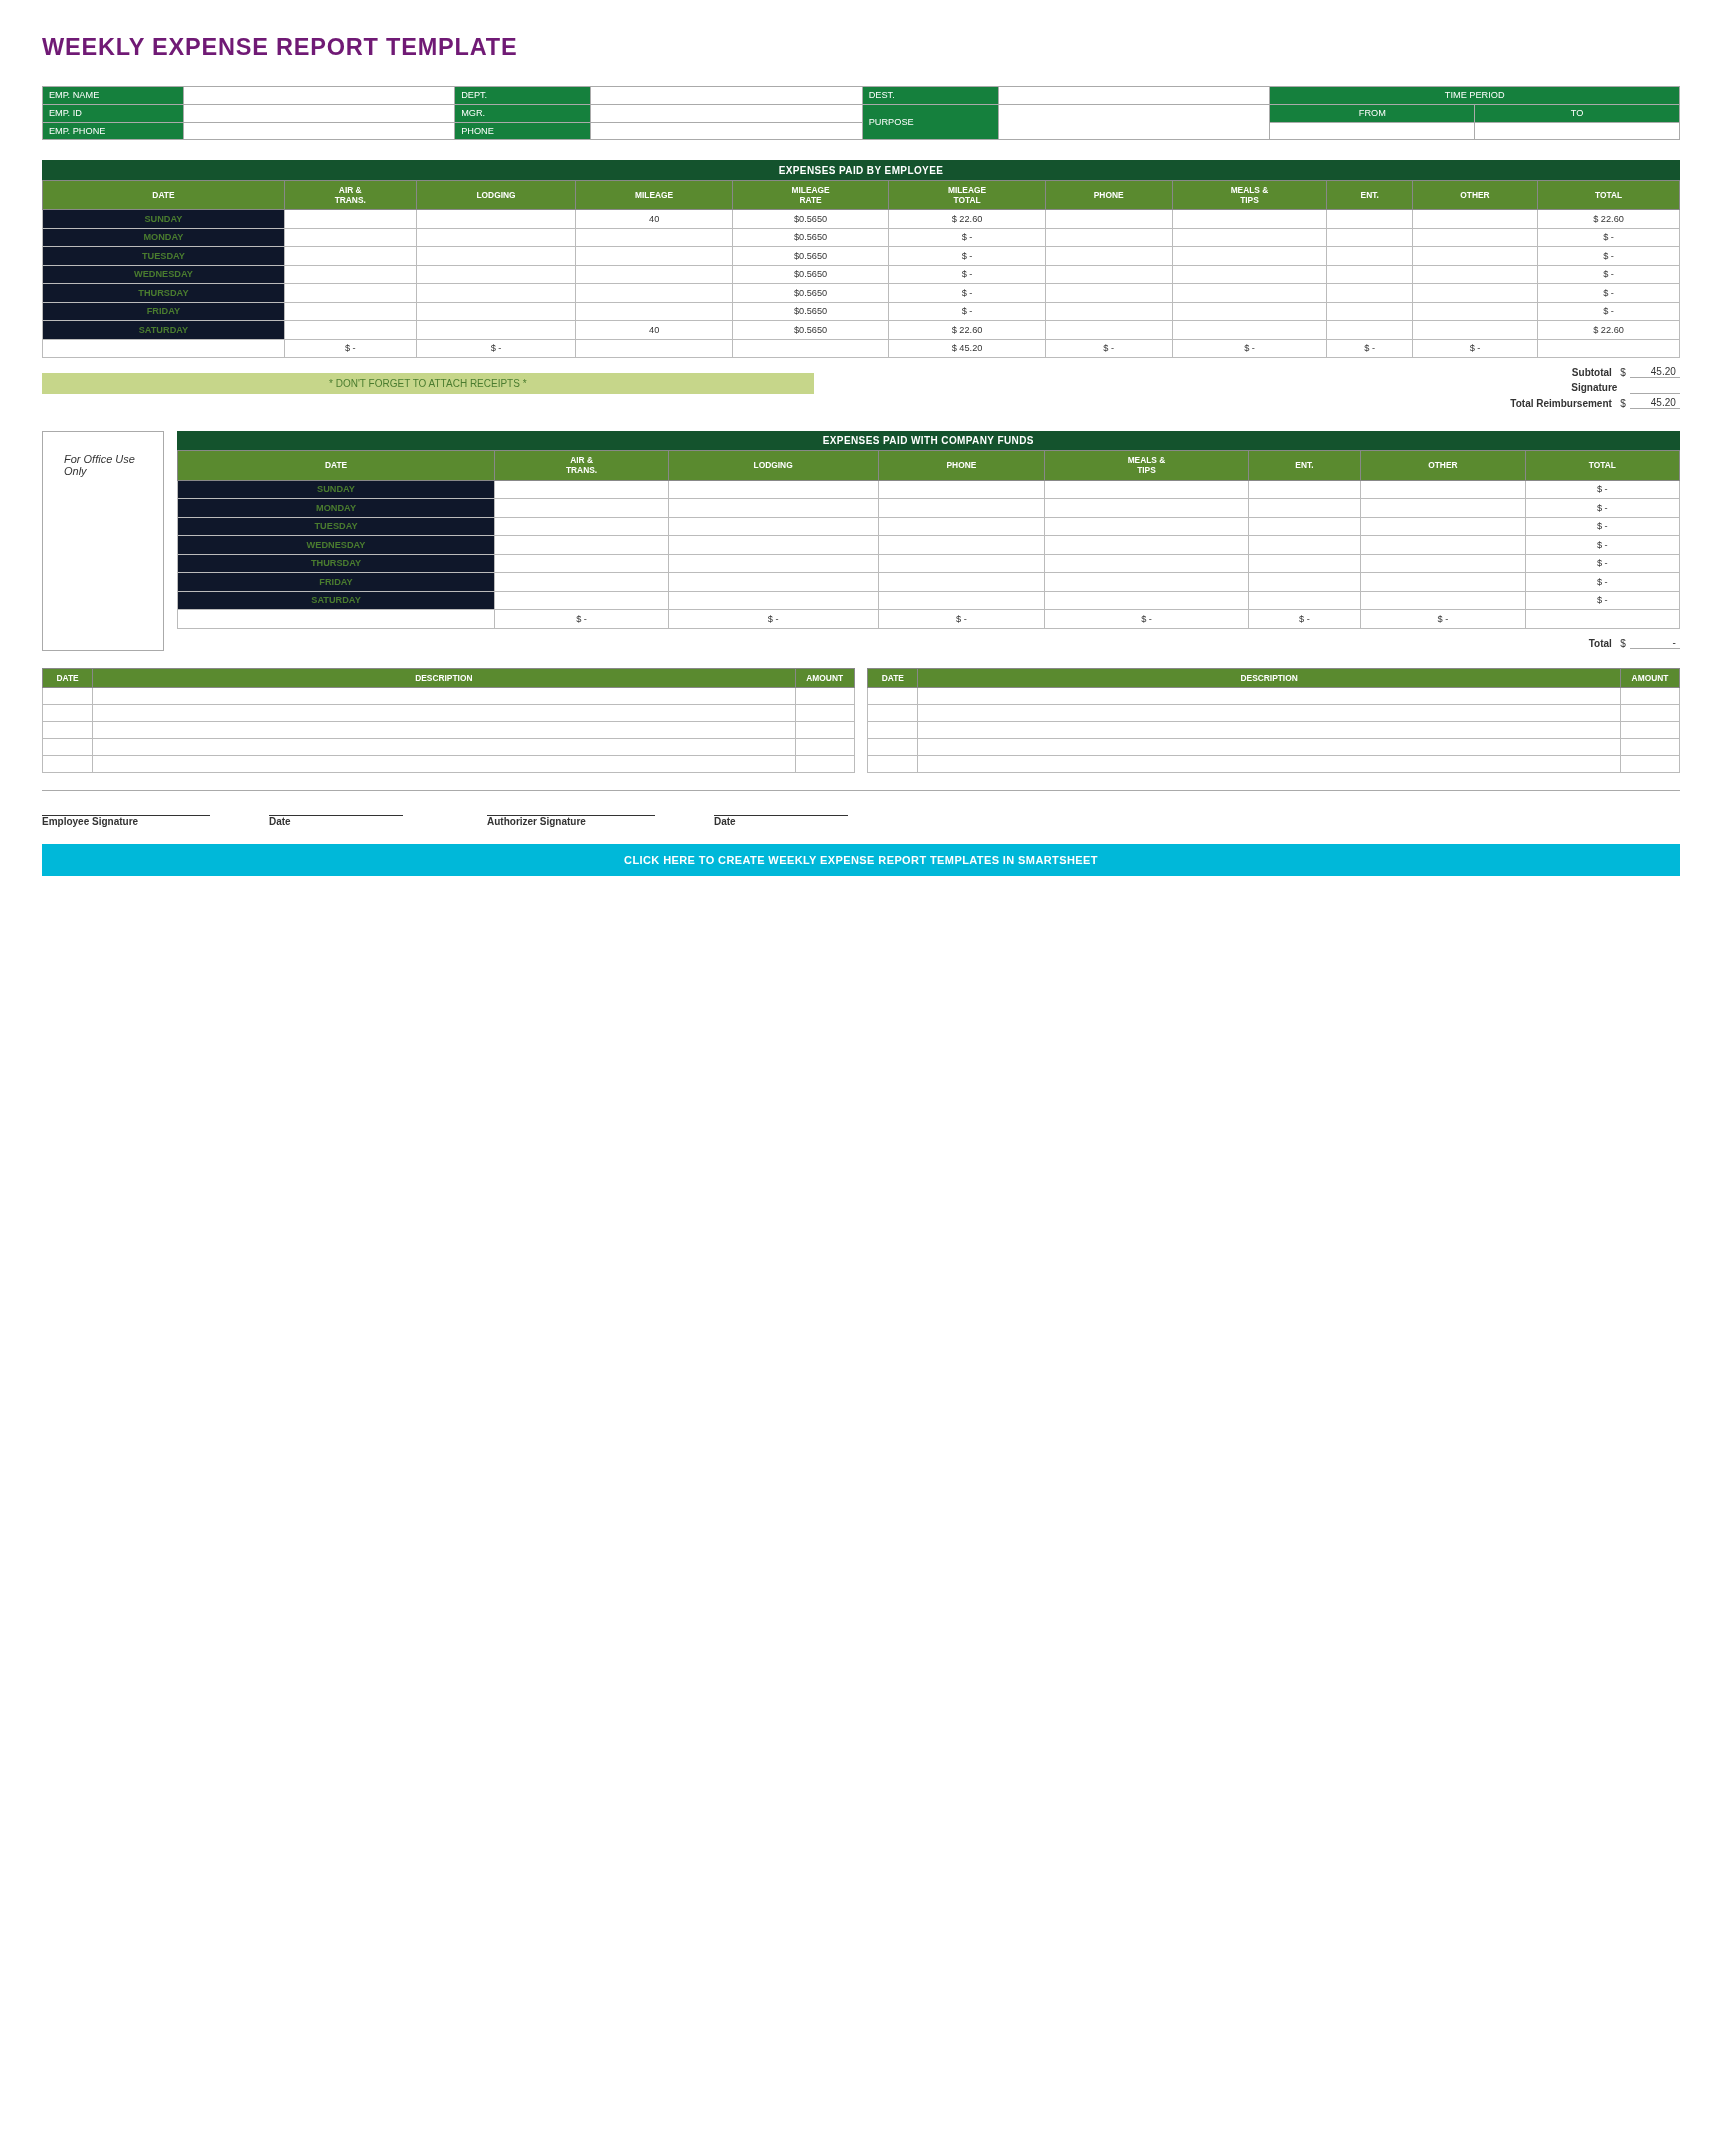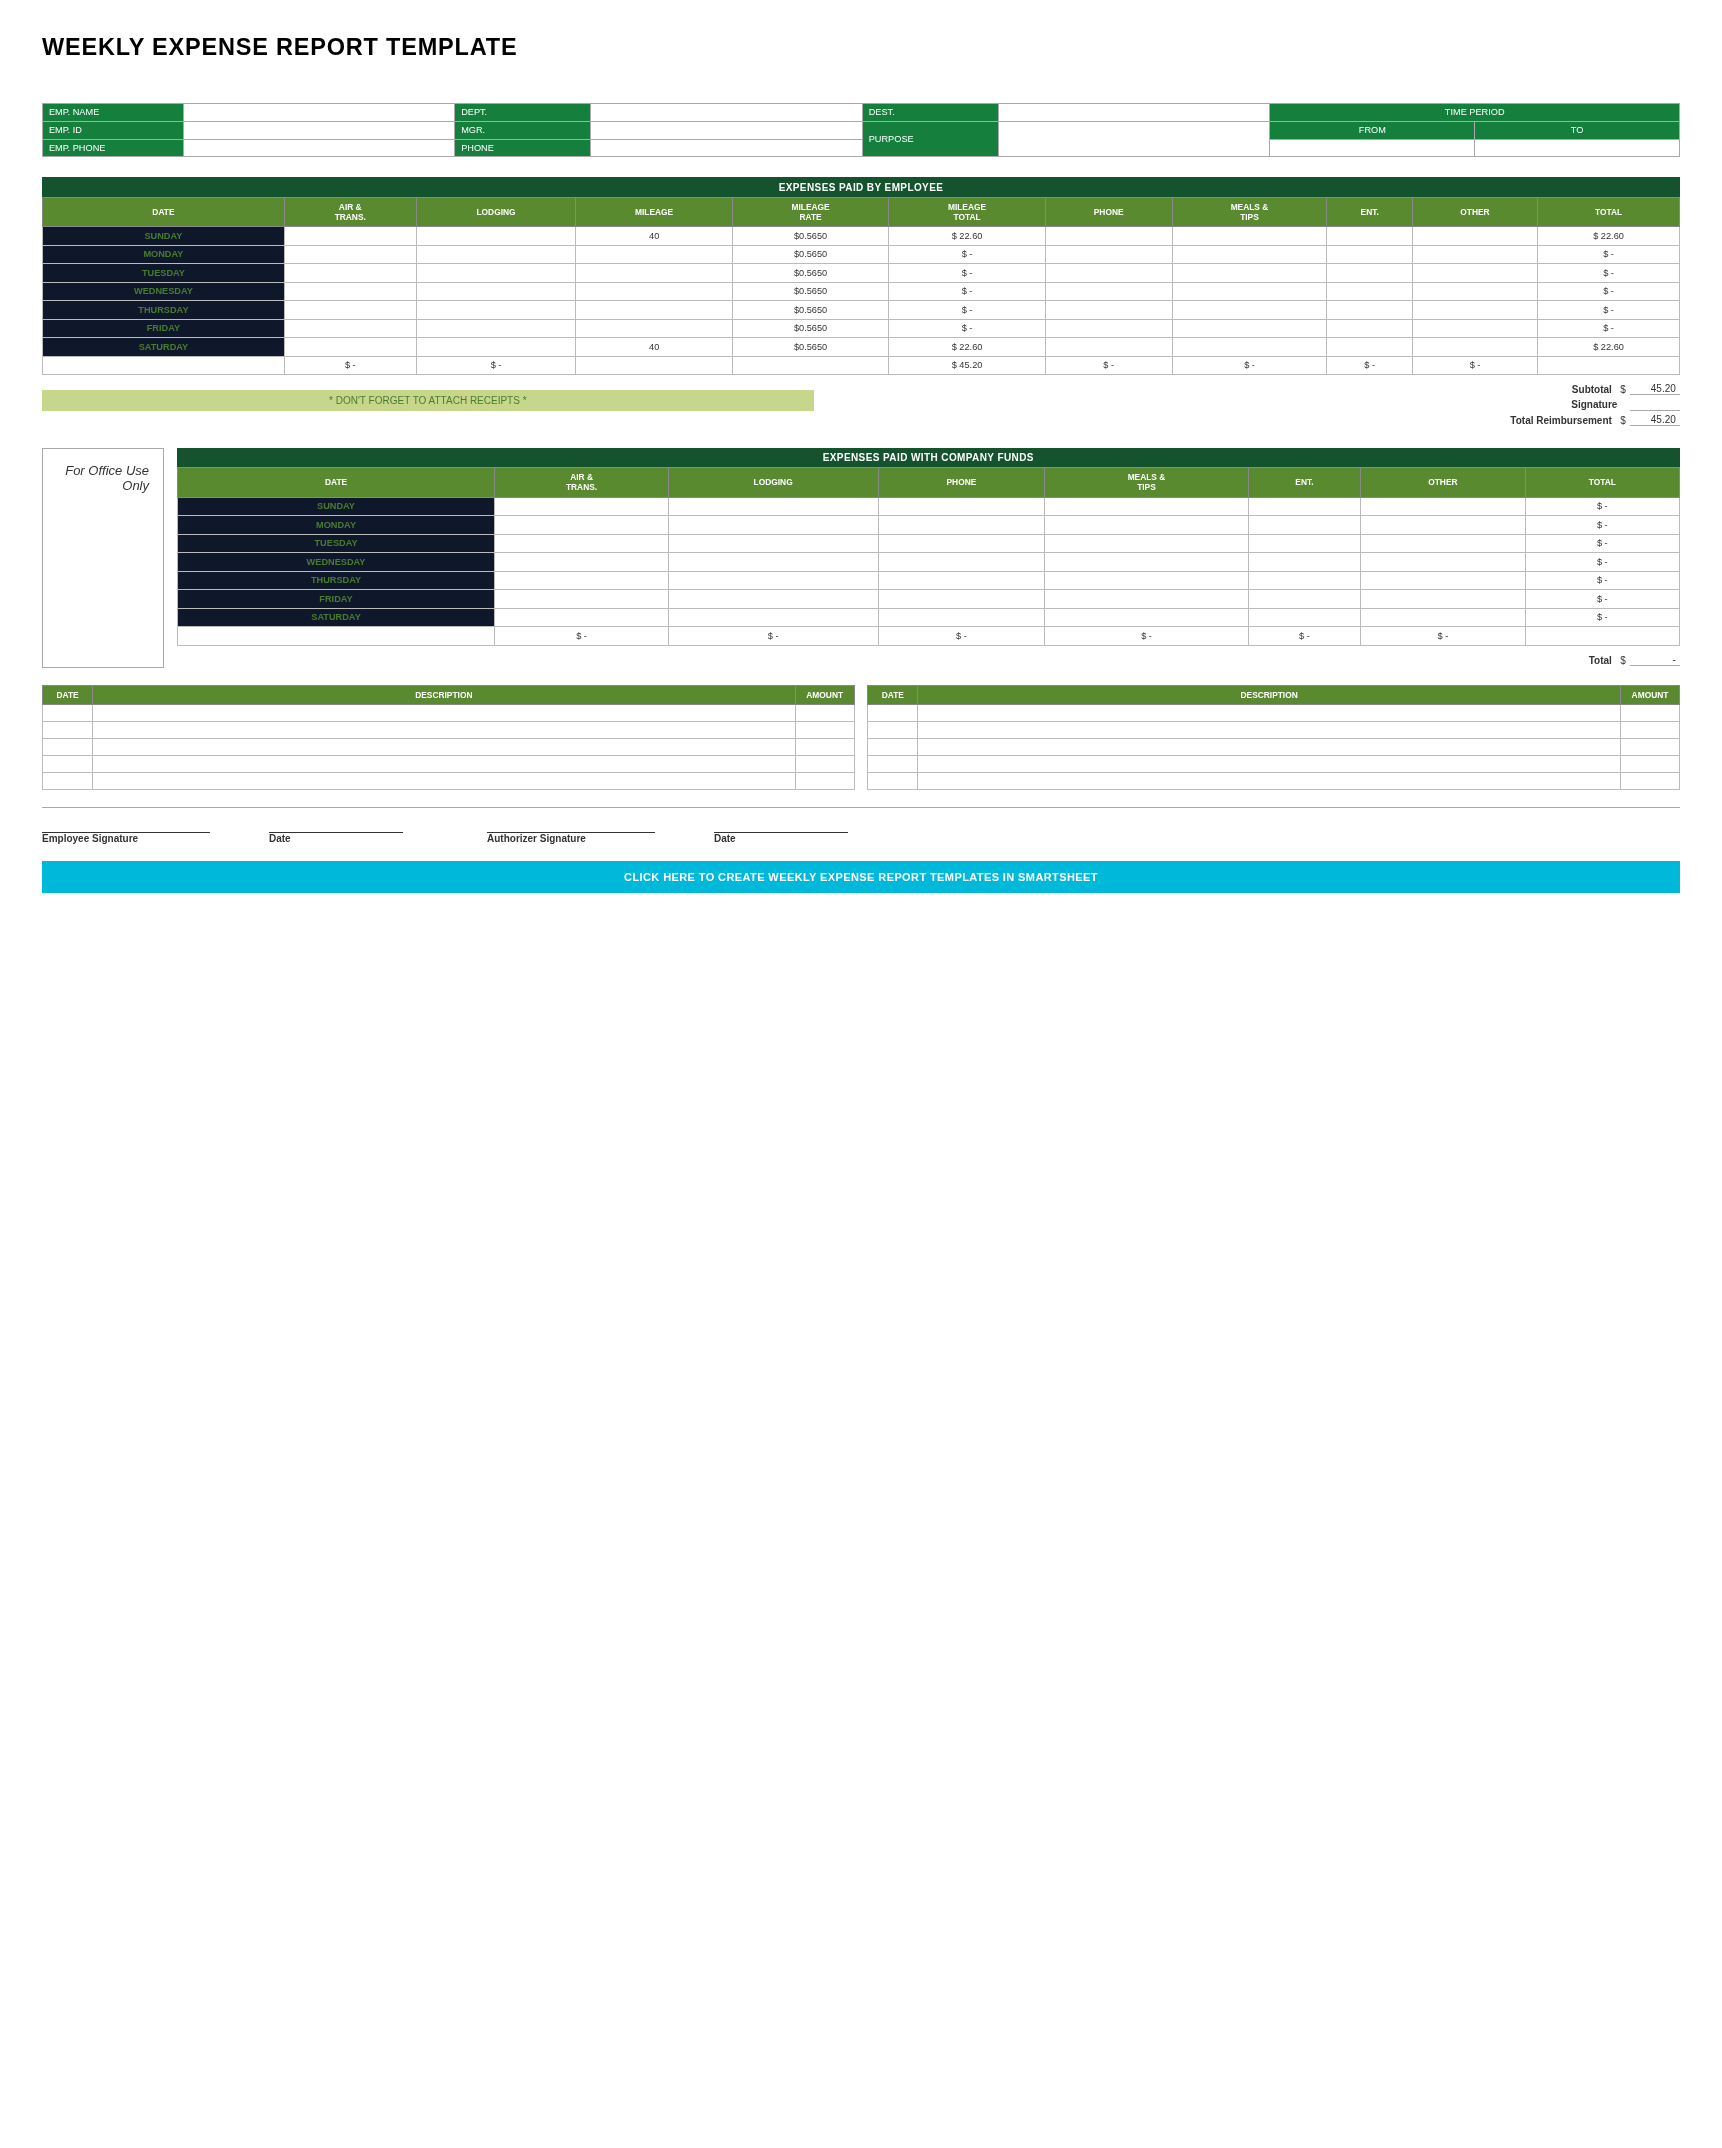--- a/index.html
+++ b/index.html
@@ -4,25 +4,25 @@
   <style>
     * { box-sizing: border-box; margin: 0; padding: 0; }
     body {
       font-family: Arial, sans-serif;
       background: #fff;
       color: #333;
       padding: 34px 42px;
       font-size: 10px;
     }
     .page-title {
-      color: #000000;
+      color: #701a75;
       font-size: 23.5px;
       font-weight: bold;
       text-transform: uppercase;
-      margin-bottom: 42px;
+      margin-bottom: 25px;
       letter-spacing: 0.8px;
     }
     
     .info-table {
       width: 100%;
       border-collapse: collapse;
       margin-bottom: 20px;
     }
     .info-table td {
       border: 0.8px solid #aaa;
@@ -112,30 +112,29 @@
     }
     
     .bottom-section {
       display: flex;
       gap: 12.6px;
       margin-top: 20px;
       margin-bottom: 17px;
     }
     .office-use-box {
       border: 0.8px solid #aaa;
-      padding: 14px;
+      padding: 21px;
       font-style: italic;
-      font-size: 13px;
+      font-size: 11px;
       min-width: 109px;
       max-width: 122px;
       display: flex;
       align-items: flex-start;
       justify-content: center;
       min-height: 185px;
-      text-align: right;
     }
     .company-funds-wrapper {
       flex: 1;
     }
     
     .itemized-section {
       margin-top: 17px;
       margin-bottom: 17px;
     }
     .itemized-title {

